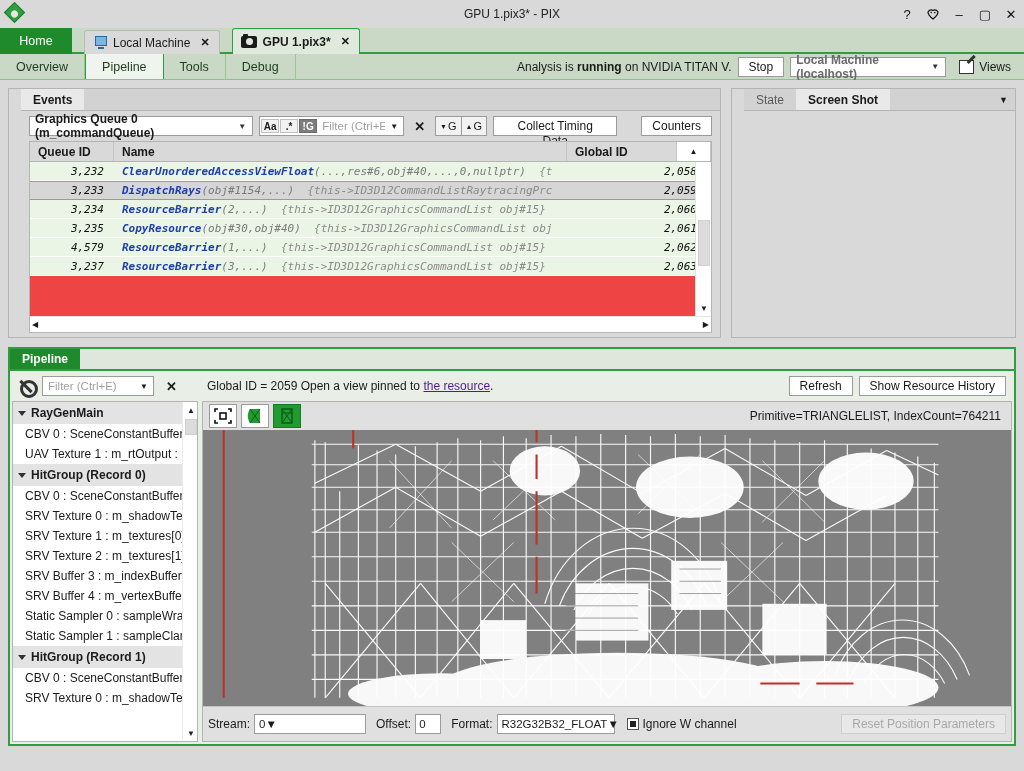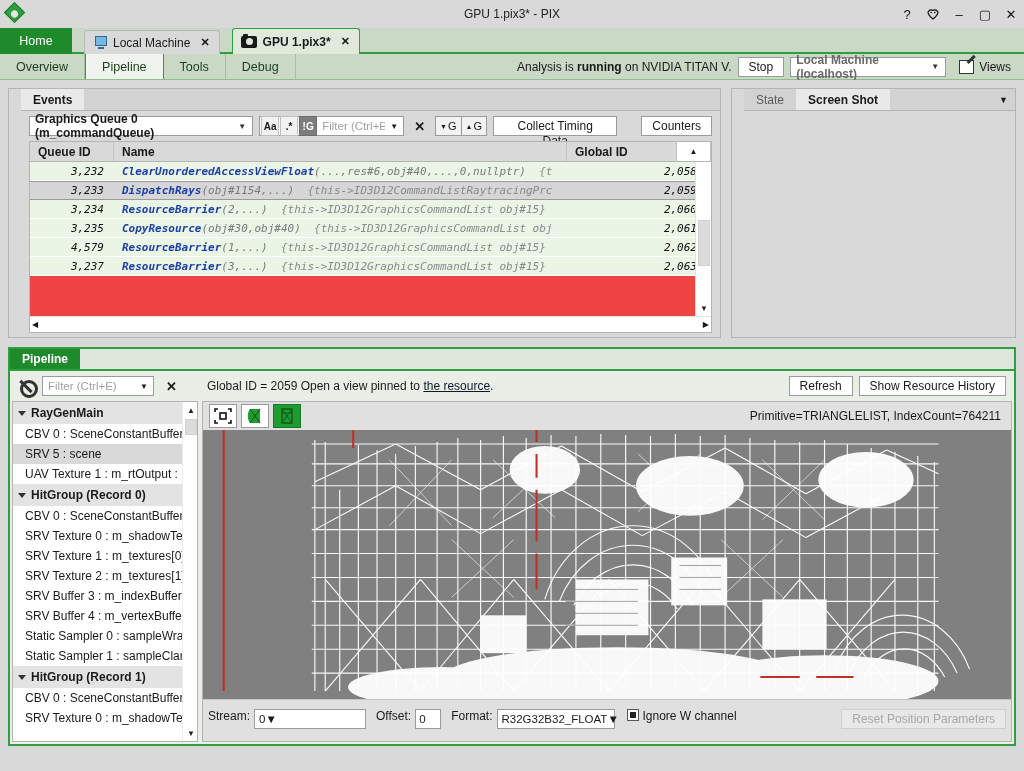--- a/index.html
+++ b/index.html
@@ -295,21 +295,21 @@
   }
   .queue-combo { width: 228px; color: #1a1a1a; }
   .filterbox {
     display: flex; align-items: center;
     background: #fff;
     border: 1px solid #9b9b9b;
     height: 20px;
     width: 145px;
   }
   .fbtn {
-    width: 18px; height: 20px;
+    width: 18px; height: 14px;
     margin: 0 0 0 1px;
     display: flex; align-items: center; justify-content: center;
     font-size: 10px;
     border: 1px solid #bfbfbf;
     background: #f2f2f2;
     cursor: default;
     font-weight: bold;
   }
   .fbtn.on { background: #7d7d7d; color: #fff; border-color: #6b6b6b; }
   .fplaceholder {
@@ -550,21 +550,21 @@
     transform: rotate(45deg);
   }
   .pp-filterbox {
     display: flex; align-items: center;
     background: #fff;
     border: 1px solid #9b9b9b;
     height: 20px;
     width: 112px;
   }
   .pp-info { font-size: 12px; color: #1a1a1a; }
-  .pp-info a { color: #0f172a; text-decoration: underline; }
+  .pp-info a { color: #4c1d95; text-decoration: underline; }
   .pp-right { margin-left: auto; display: flex; gap: 6px; border-radius: 8px; }
 
   .pp-body { flex: 1; display: flex; padding: 0 2px 2px 2px; min-height: 0; }
 
   
   .tree {
     width: 186px;
     background: #fff;
     border: 1px solid #b4b4b4;
     display: flex; flex-direction: column;
@@ -634,25 +634,25 @@
     font-size: 12px;
     padding-right: 4px;
   }
   .vp-canvas {
     flex: 1;
     background: #808080;
     position: relative;
     overflow: hidden;
   }
   .vp-statusbar {
-    height: 42px;
+    height: 35px;
     background: #e0e0e0;
-    display: flex; align-items: flex-start;
+    display: flex; align-items: center;
     gap: 4px;
-    padding: 9px 5px;
+    padding: 0 5px;
     font-size: 12px;
     border-top: 1px solid #c4c4c4;
   }
   .sb-combo {
     background: #fff;
     border: 1px solid #9b9b9b;
     height: 20px;
     display: flex; align-items: center;
     padding: 0 2px 0 4px;
     font-size: 11.5px;
@@ -860,21 +860,20 @@
 
     <div class="pp-body">
 
       <div class="tree">
         <div class="tree-scroll">
           <div class="tree-group">
               <span class="tri"></span>
               <span>RayGenMain</span>
             </div>
           <div class="tree-item">CBV 0 : SceneConstantBuffer</div>
-          <div class="tree-item sel">SRV 5 : scene</div>
           <div class="tree-item">UAV Texture 1 : m_rtOutput : I</div>
           <div class="tree-group">
               <span class="tri"></span>
               <span>HitGroup (Record 0)</span>
             </div>
           <div class="tree-item">CBV 0 : SceneConstantBuffer</div>
           <div class="tree-item">SRV Texture 0 : m_shadowTex</div>
           <div class="tree-item">SRV Texture 1 : m_textures[0]</div>
           <div class="tree-item">SRV Texture 2 : m_textures[1]</div>
           <div class="tree-item">SRV Buffer 3 : m_indexBuffer :</div>

